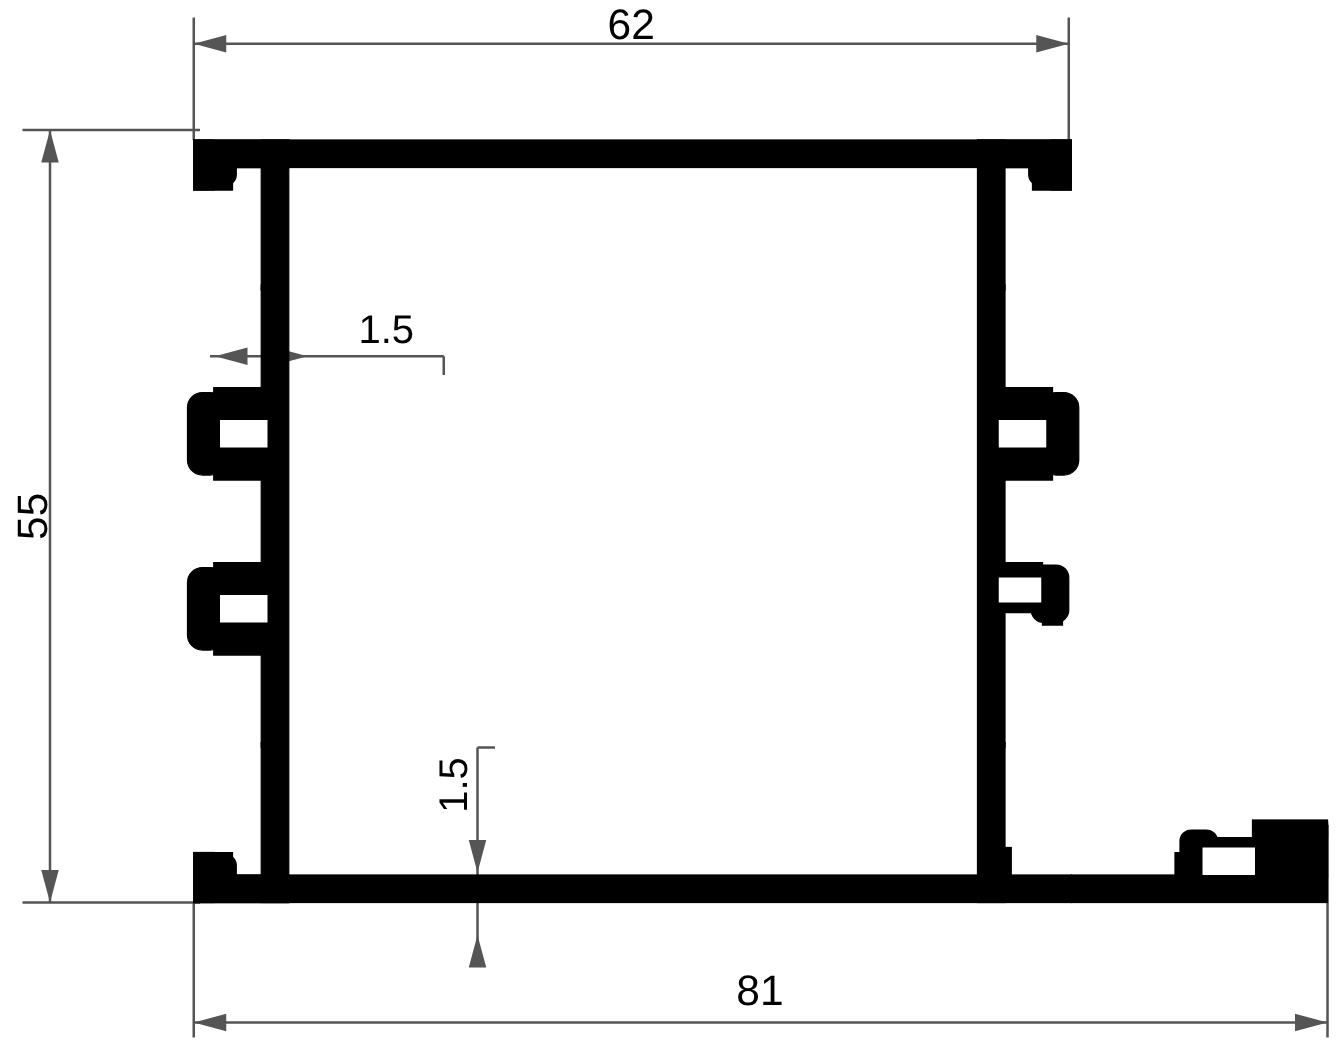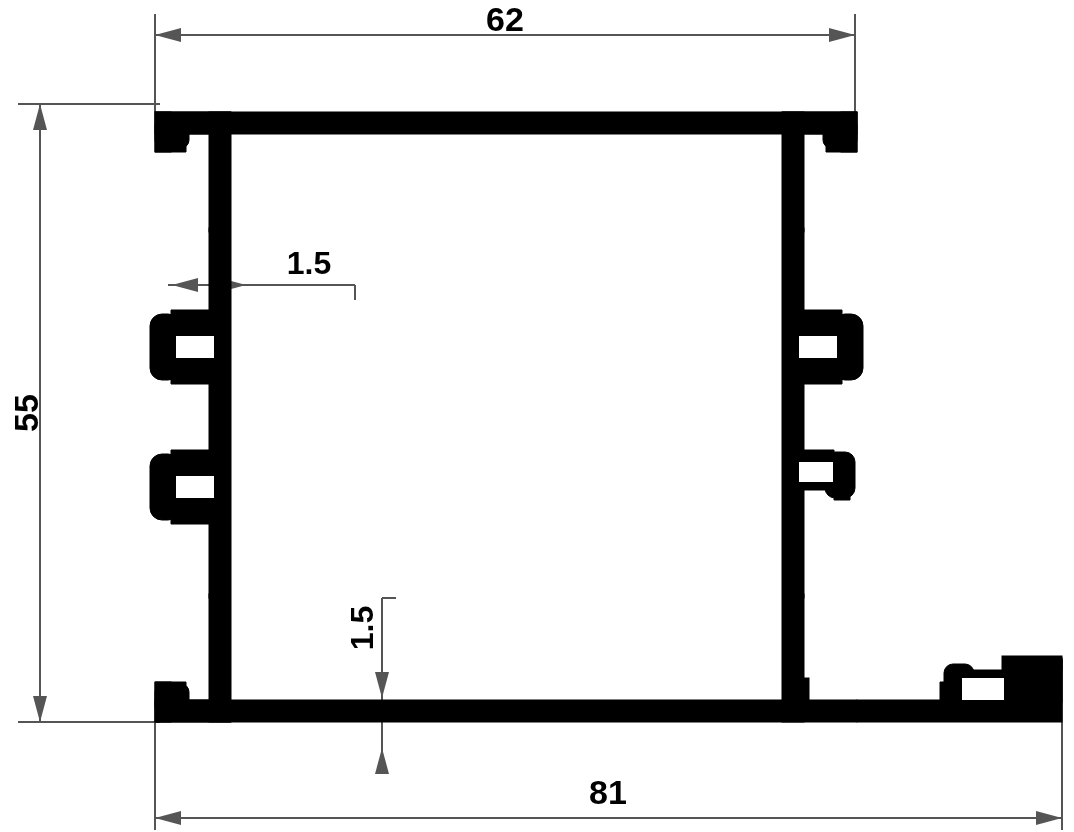--- a/index.html
+++ b/index.html
@@ -10,21 +10,20 @@
   body {
     width: 1074px;
     height: 832px;
     font-family: "Liberation Sans", sans-serif;
     overflow: hidden;
   }
   #drawing-root {
     position: relative;
     width: 1074px;
     height: 747px;
-    font-weight: bold;
   }
   svg#profile-drawing {
     display: block;
     width: 1074px;
     height: 832px;
   }
   .dim-text {
     font-family: "Liberation Sans", sans-serif;
     font-size: 34px;
     fill: #000000;

